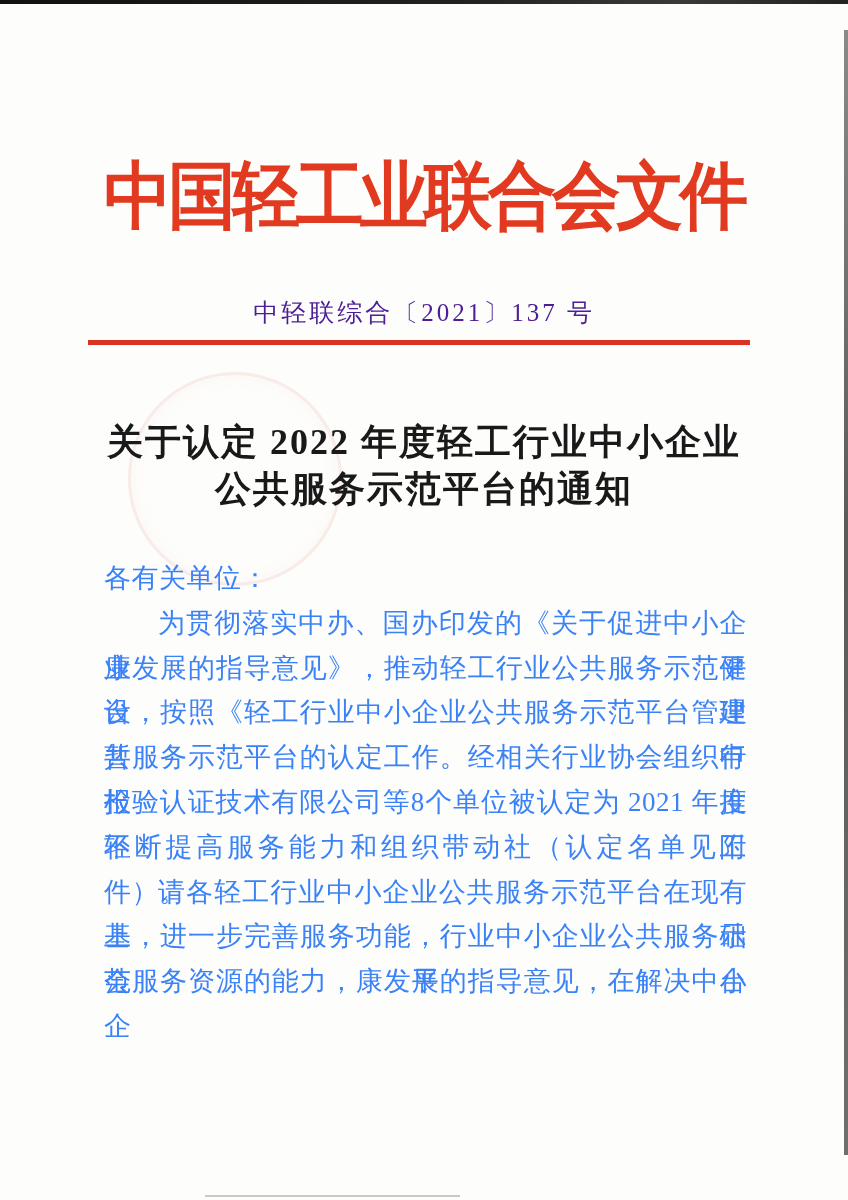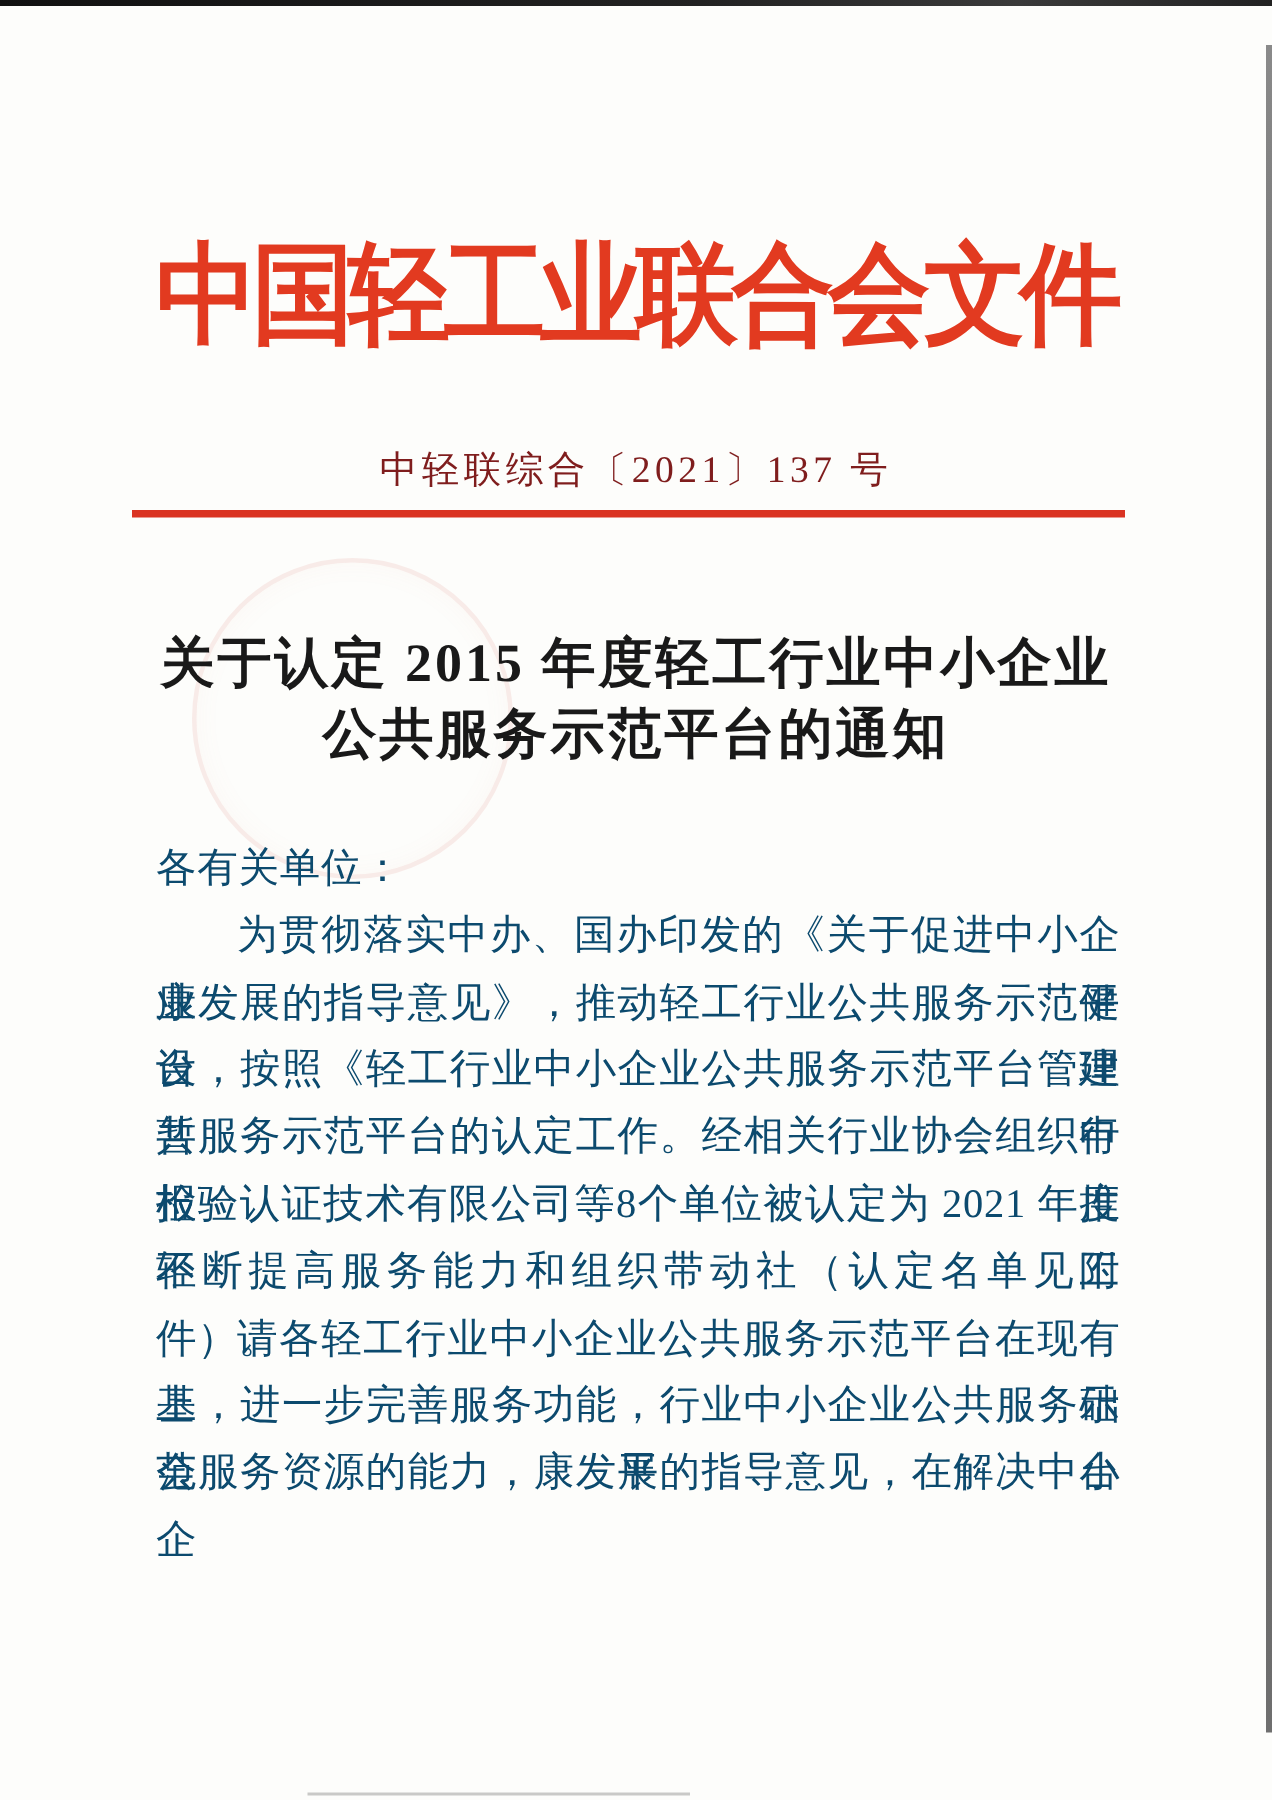--- a/index.html
+++ b/index.html
@@ -56,21 +56,21 @@
     transform: scaleY(1.08);
     transform-origin: top center;
   }
   .doc-number {
     position: absolute;
     top: 296px; left: 0;
     width: 100%;
     text-align: center;
     font-size: 25px;
     letter-spacing: 3px;
-    color: #7f1d1d;
+    color: #4c1d95;
   }
   .red-rule {
     position: absolute;
     top: 340px; left: 88px;
     width: 662px; height: 5px;
   }
   .doc-title {
     position: absolute;
     top: 419px; left: 0;
     width: 100%;
@@ -79,21 +79,21 @@
     font-weight: bold;
     line-height: 47px;
     letter-spacing: 2px;
     color: #191919;
   }
   .body-text {
     position: absolute;
     top: 556px; left: 104px;
     width: 643px;
     font-size: 27px;
-    color: #0c4a6e;
+    color: #3b82f6;
   }
   .bline {
     height: 44.8px;
     line-height: 44.8px;
     text-align: justify;
     text-align-last: justify;
     letter-spacing: 0.5px;
     white-space: normal;
     overflow: visible;
   }
@@ -110,21 +110,21 @@
   <div class="scan-edge-bottom"></div>
   <div class="stamp-ghost"></div>
 
   <div class="org-header" style="color: rgb(226, 58, 32);">中国轻工业联合会文件</div>
 
   <div class="doc-number">中轻联综合〔2021〕137 号</div>
 
   <div class="red-rule" style="background: rgb(218, 51, 34);"></div>
 
   <div class="doc-title">
-    <div>关于认定 2015 年度轻工行业中小企业</div>
+    <div>关于认定 2022 年度轻工行业中小企业</div>
     <div>公共服务示范平台的通知</div>
   </div>
 
   <div class="body-text">
       <div class="bline short">各有关单位：</div>
       <div class="bline indent">为贯彻落实中办、国办印发的《关于促进中小企业健</div>
       <div class="bline">康发展的指导意见》，推动轻工行业公共服务示范平台建</div>
       <div class="bline">设，按照《轻工行业中小企业公共服务示范平台管理暂行</div>
       <div class="bline">共服务示范平台的认定工作。经相关行业协会组织申报推</div>
       <div class="bline">检验认证技术有限公司等8个单位被认定为 2021 年度轻工</div>

